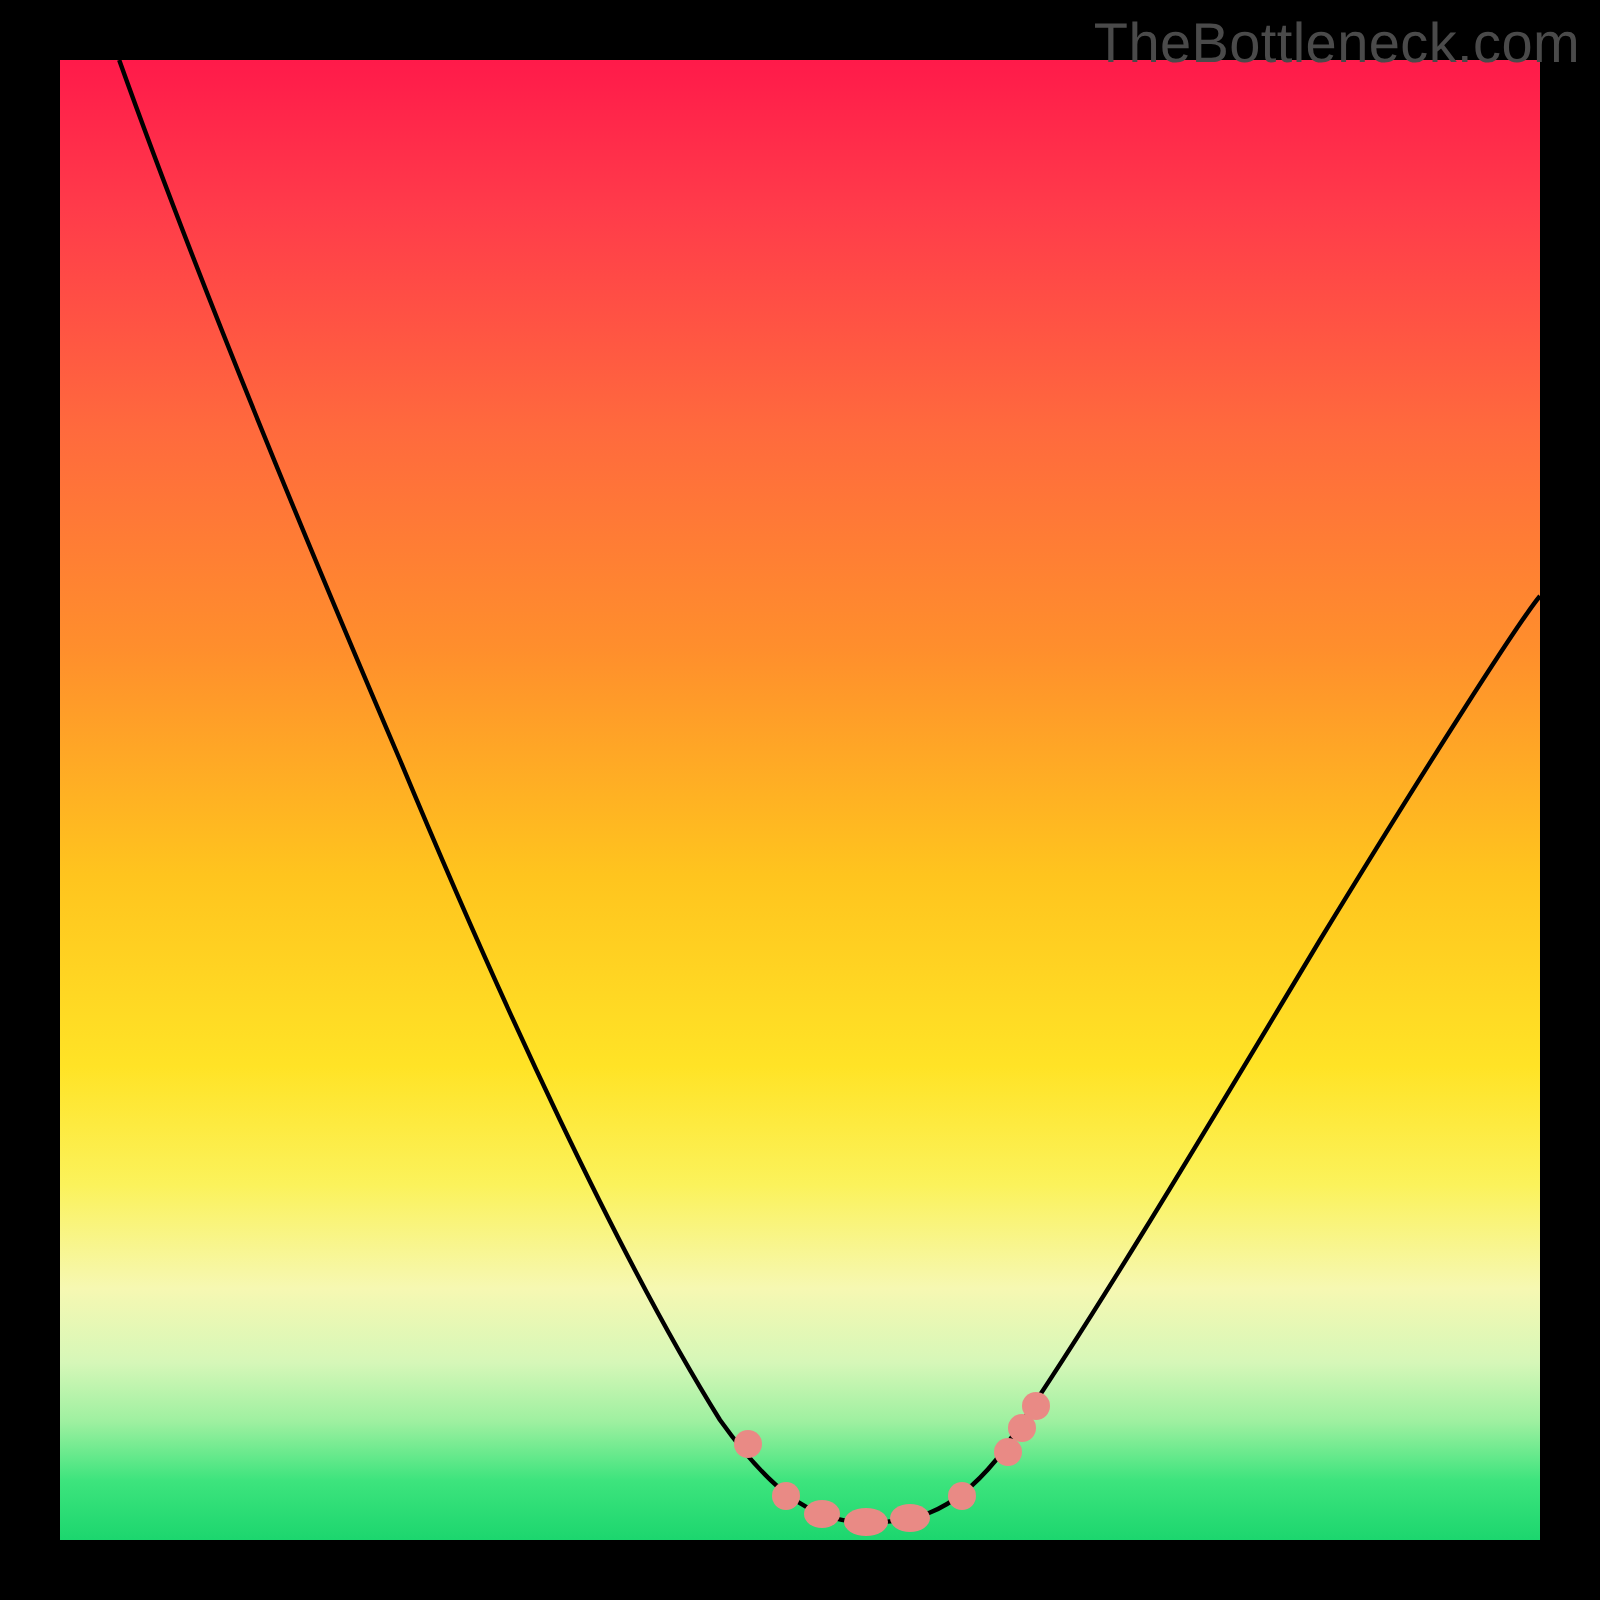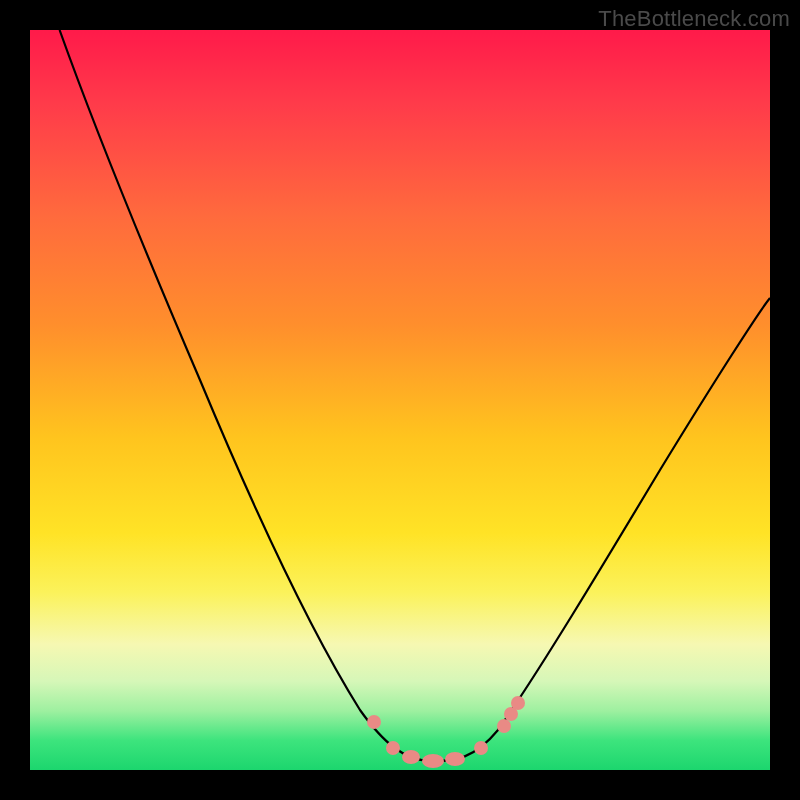--- a/index.html
+++ b/index.html
@@ -39,21 +39,21 @@
       #9ef0a0 92%,
       #3de47d 96%,
       #1cd66e 100%
     );
   }
   .watermark {
     position: absolute;
     top: 6px;
     right: 10px;
     color: #4a4a4a;
-    font-size: 22px;
+    font-size: 28px;
     letter-spacing: 0.2px;
     user-select: none;
   }
   svg.curve {
     position: absolute;
     left: 0;
     top: 0;
     width: 740px;
     height: 740px;
     overflow: visible;

